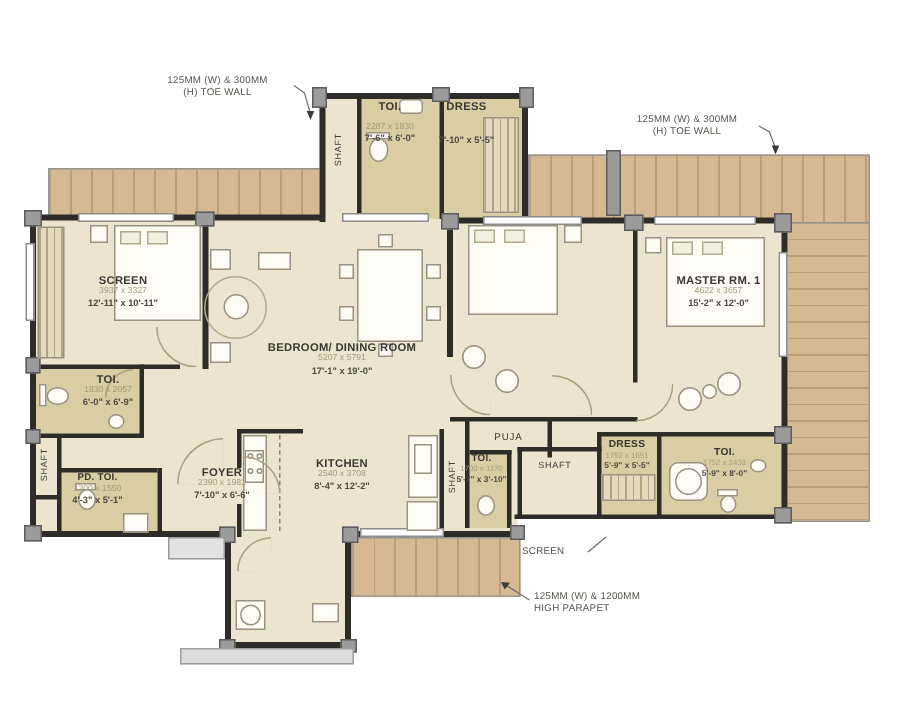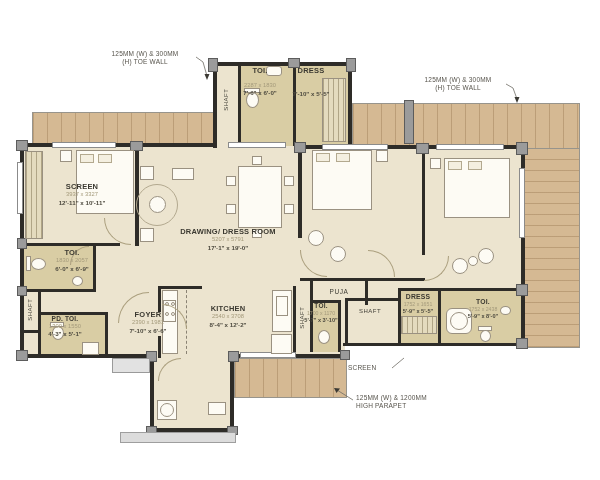--- a/index.html
+++ b/index.html
@@ -218,23 +218,28 @@
     <div class="ft">7'-10" x 5'-5"</div>
   </div>
 
   <div class="abs lbl" style="left:37px;top:182px;width:90px;">
     <div class="nm">SCREEN</div>
     <div class="mm">3937 x 3327</div>
     <div class="ft">12'-11" x 10'-11"</div>
   </div>
 
 
+  <div class="abs lbl" style="left:429px;top:182px;width:100px;">
+    <div class="nm">MASTER RM. 1</div>
+    <div class="mm">4622 x 3657</div>
+    <div class="ft">15'-2" x 12'-0"</div>
+  </div>
 
   <div class="abs lbl" style="left:153px;top:227px;width:150px;">
-    <div class="nm">DRAWING/ DRESS ROOM</div>
+    <div class="nm">BEDROOM/ DINING ROOM</div>
     <div class="mm">5207 x 5791</div>
     <div class="ft">17'-1" x 19'-0"</div>
   </div>
 
   <div class="abs lbl" style="left:40px;top:248px;width:64px;">
     <div class="nm">TOI.</div>
     <div class="mm">1830 x 2057</div>
     <div class="ft">6'-0" x 6'-9"</div>
   </div>
 

